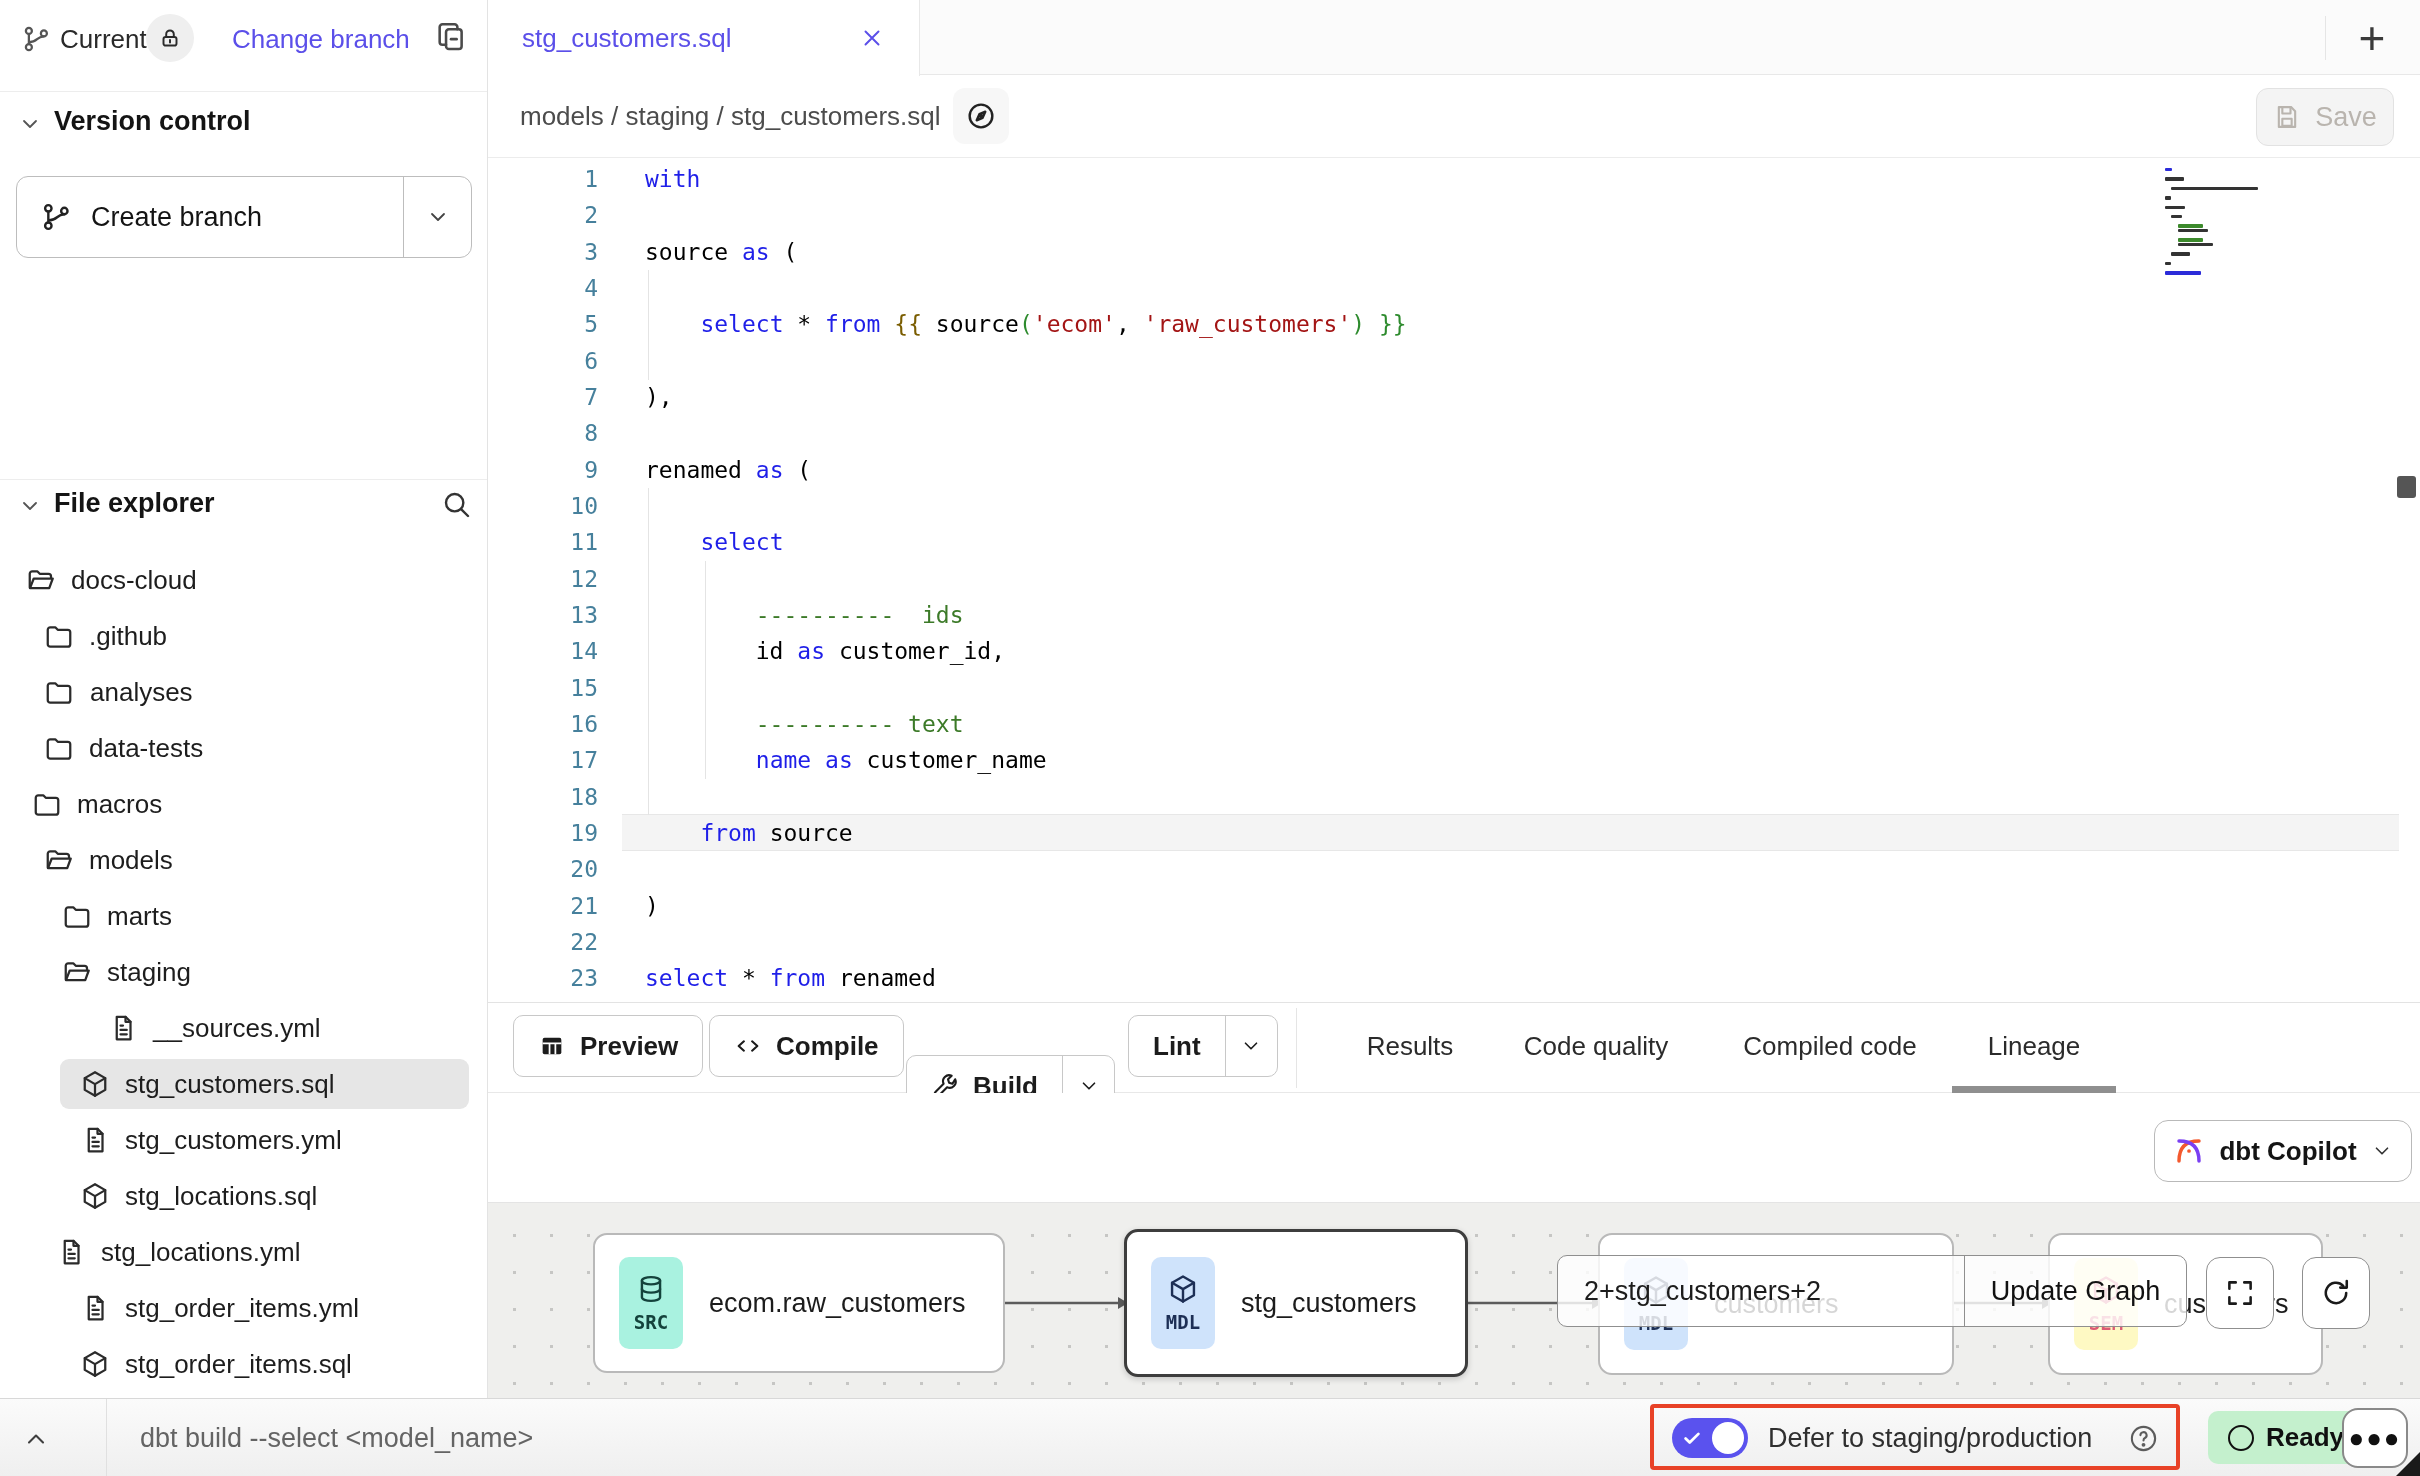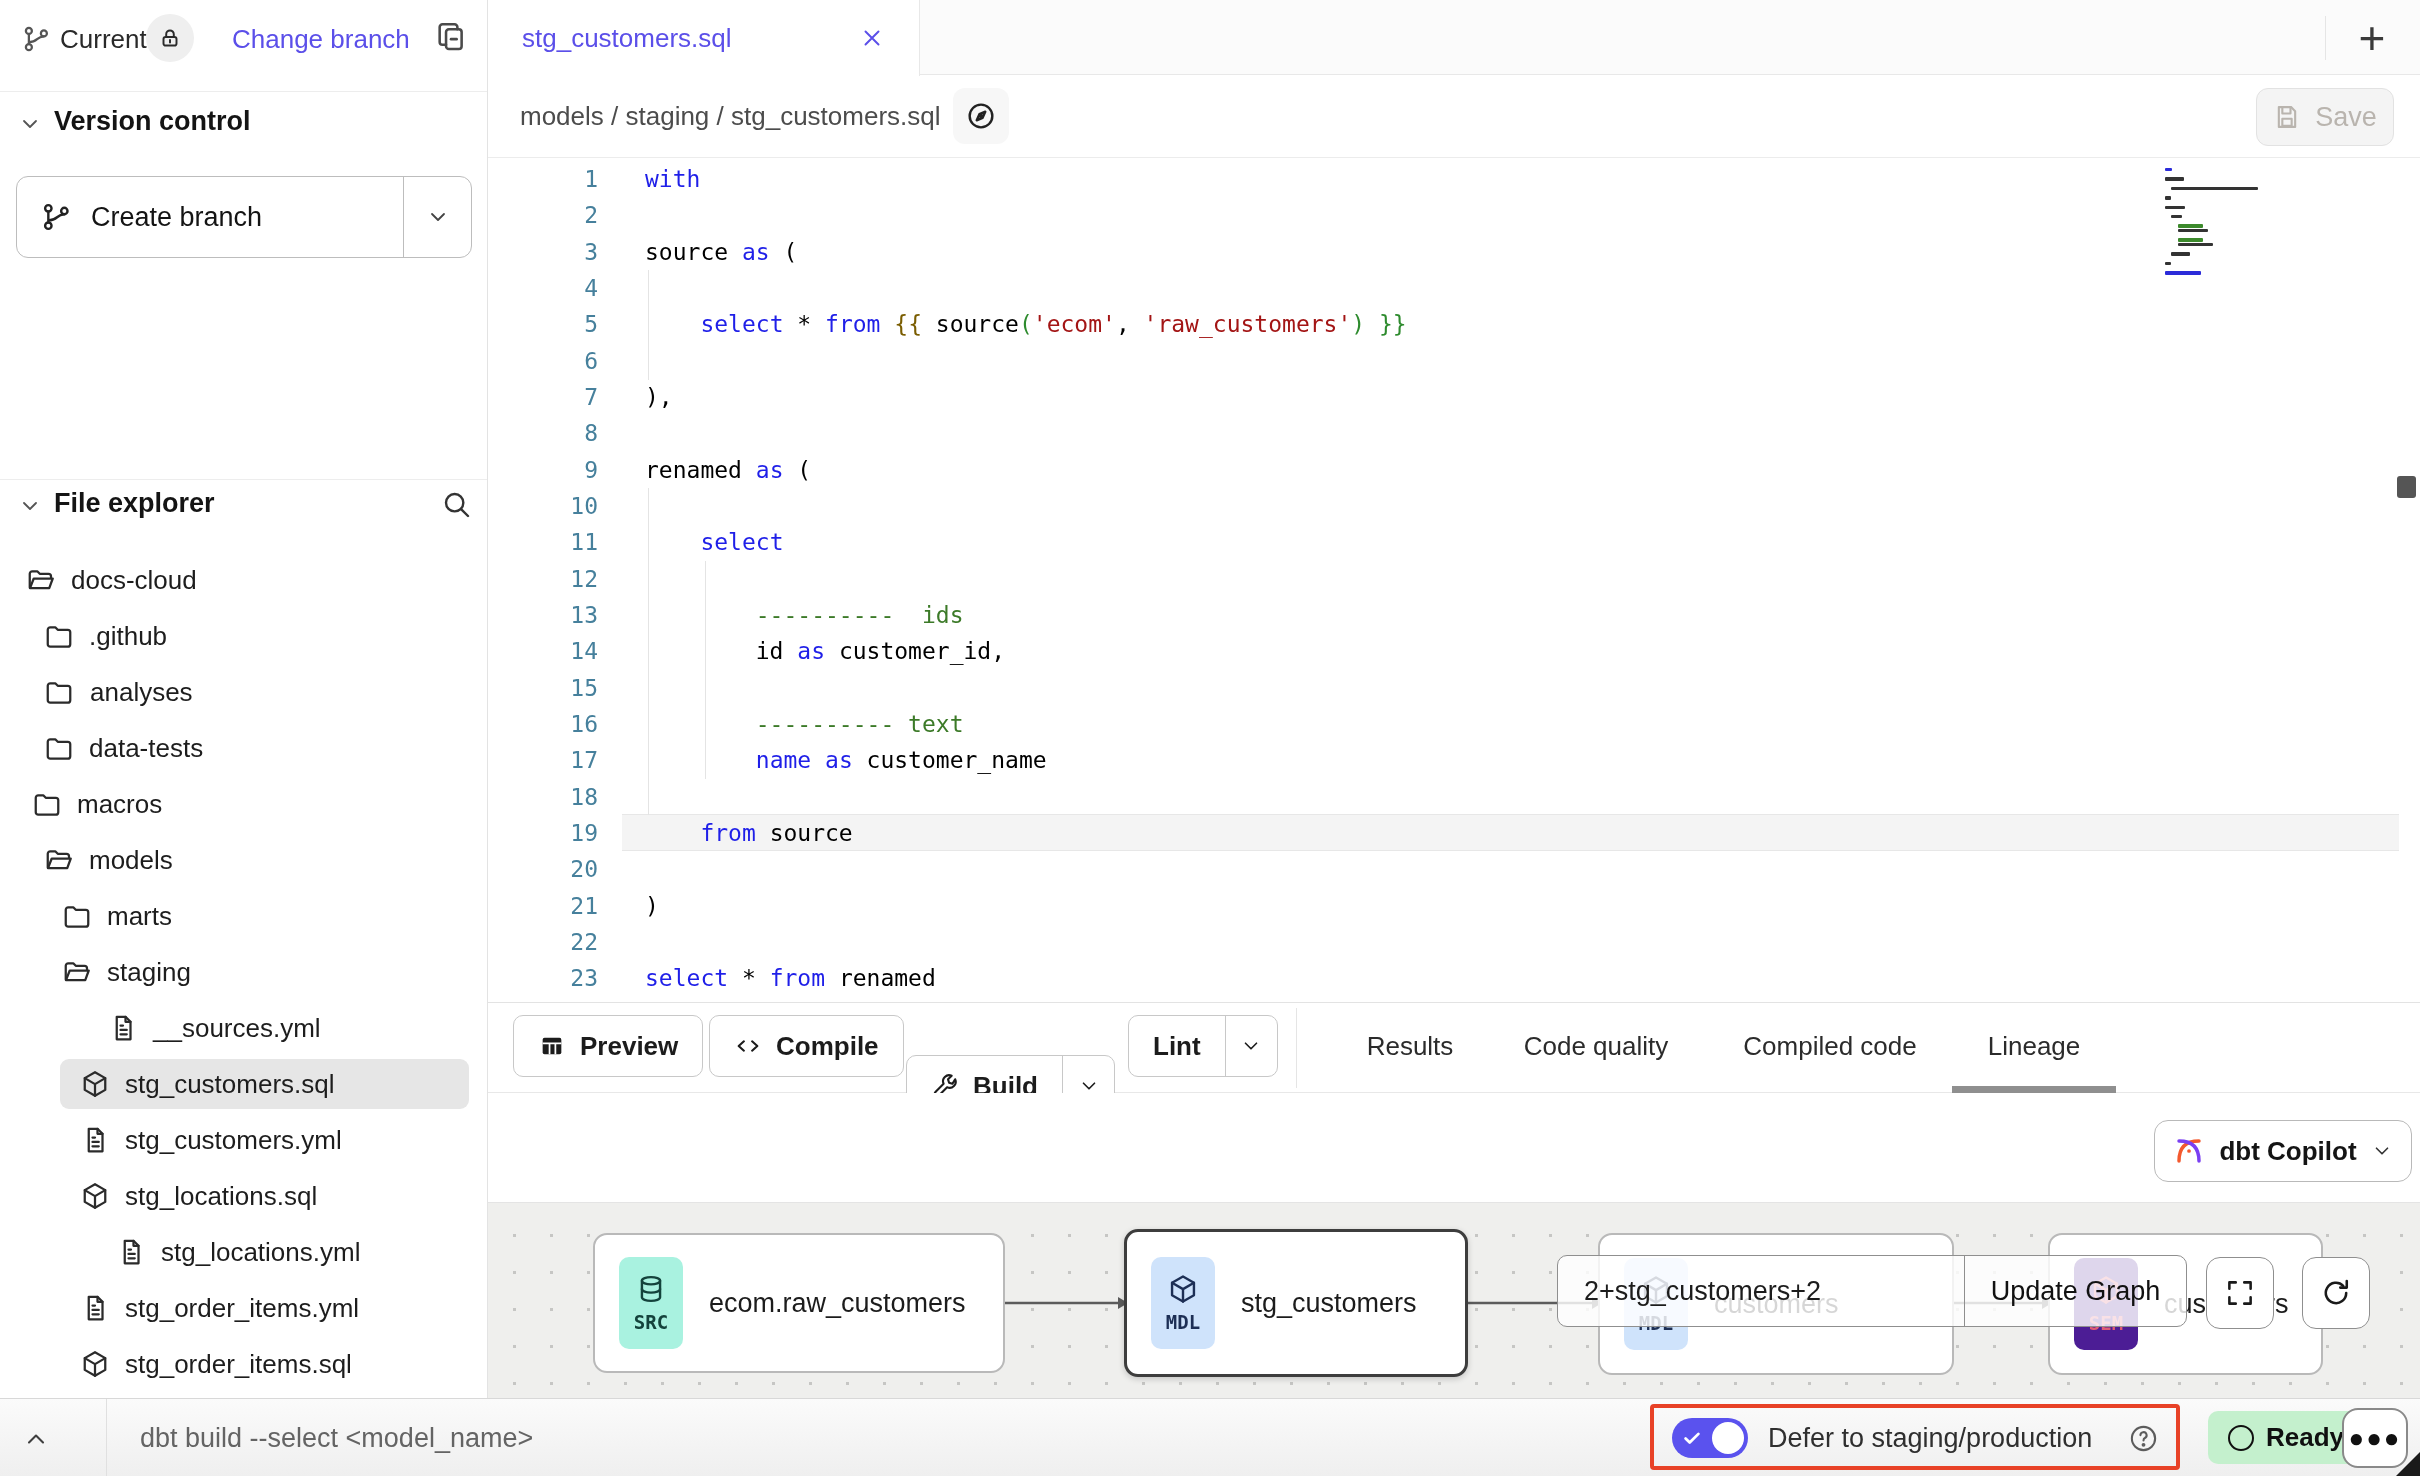--- a/index.html
+++ b/index.html
@@ -308,21 +308,21 @@
       </div>
       <div class="tree-row" style="padding-left: 80px;">
         <span class="icon">
           <svg viewBox="0 0 24 24" fill="none" stroke="currentColor" stroke-width="1.8" stroke-linecap="round" stroke-linejoin="round">
             <path d="M12 2.6l8.2 4.7v9.4L12 21.4l-8.2-4.7V7.3z"></path>
             <path d="M12 12.1L3.8 7.3M12 12.1l8.2-4.8M12 12.1v9.3"></path>
           </svg>
         </span>
         <span class="tree-label">stg_locations.sql</span>
       </div>
-      <div class="tree-row" style="padding-left: 116px;">
+      <div class="tree-row" style="padding-left: 56px;">
         <span class="icon">
           <svg viewBox="0 0 24 24" fill="none" stroke="currentColor" stroke-width="1.8" stroke-linecap="round" stroke-linejoin="round">
             <path d="M7 3h7l4 4v14H7z"></path>
             <path d="M14 3v4h4"></path>
             <path d="M10 10h2M10 13.5h5M10 17h5"></path>
           </svg>
         </span>
         <span class="tree-label">stg_locations.yml</span>
       </div>
       <div class="tree-row" style="padding-left: 80px;">
@@ -560,21 +560,21 @@
             <svg viewBox="0 0 24 24" fill="none" stroke="currentColor" stroke-width="1.8" stroke-linecap="round" stroke-linejoin="round">
               <path d="M12 2.6l8.2 4.7v9.4L12 21.4l-8.2-4.7V7.3z"></path>
               <path d="M12 12.1L3.8 7.3M12 12.1l8.2-4.8M12 12.1v9.3"></path>
             </svg>
           </span>
           <span class="bt">MDL</span>
         </span>
         <span class="dag-title">customers</span>
       </div>
       <div class="dag-node" style="left: 1560px; top: 30px; width: 275px; height: 142px;">
-        <span class="dag-badge" style="background:#4c1d95;color:#dd5b74">
+        <span class="dag-badge" style="background:#fef9c3;color:#dd5b74">
           <span class="icon">
             <svg viewBox="0 0 24 24" fill="none" stroke="currentColor" stroke-width="1.8" stroke-linecap="round" stroke-linejoin="round">
               <path d="M12 2.6l8.2 4.7v9.4L12 21.4l-8.2-4.7V7.3z"></path>
               <path d="M12 12.1L3.8 7.3M12 12.1l8.2-4.8M12 12.1v9.3"></path>
             </svg>
           </span>
           <span class="bt">SEM</span>
         </span>
         <span class="dag-title">customers</span>
       </div>

